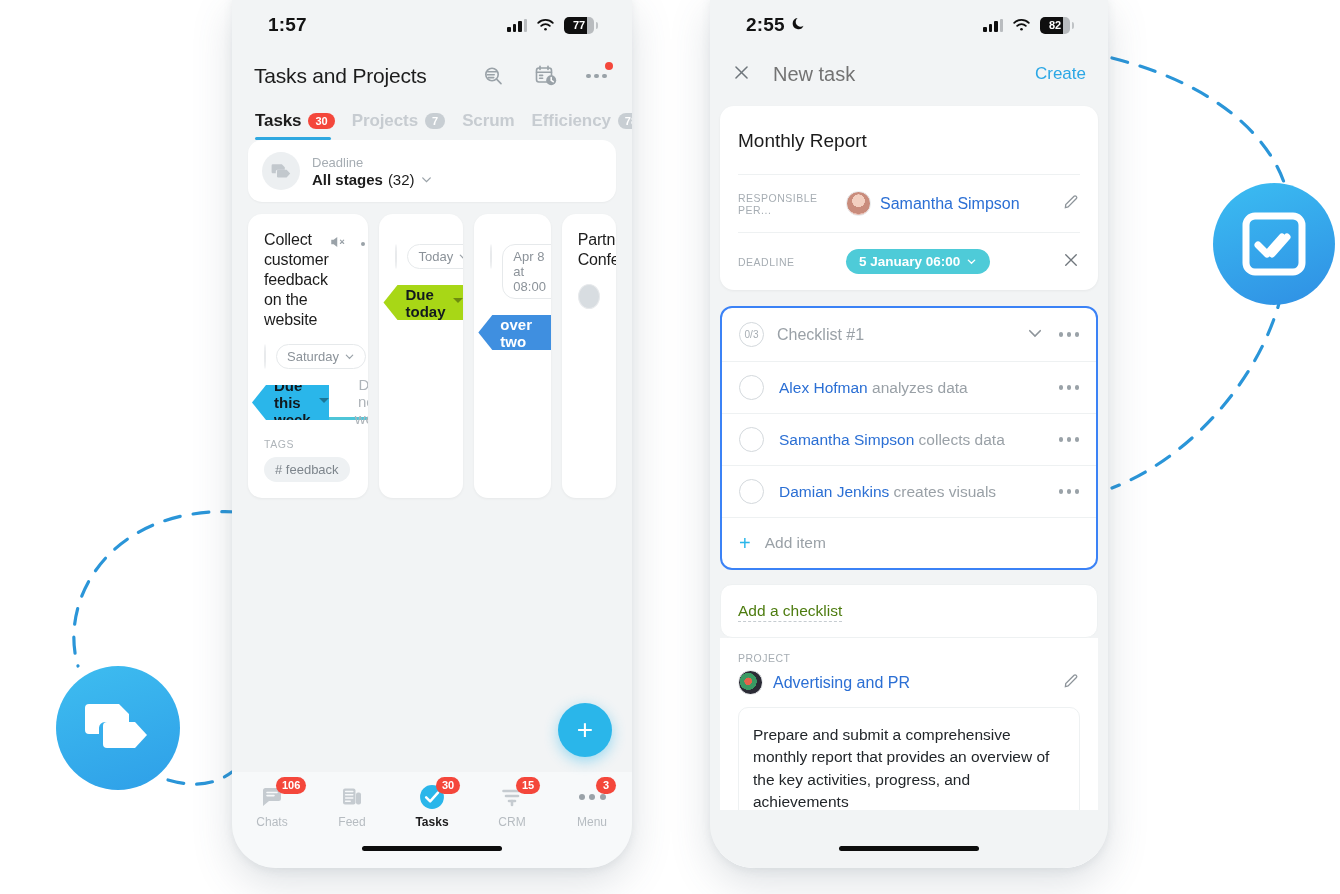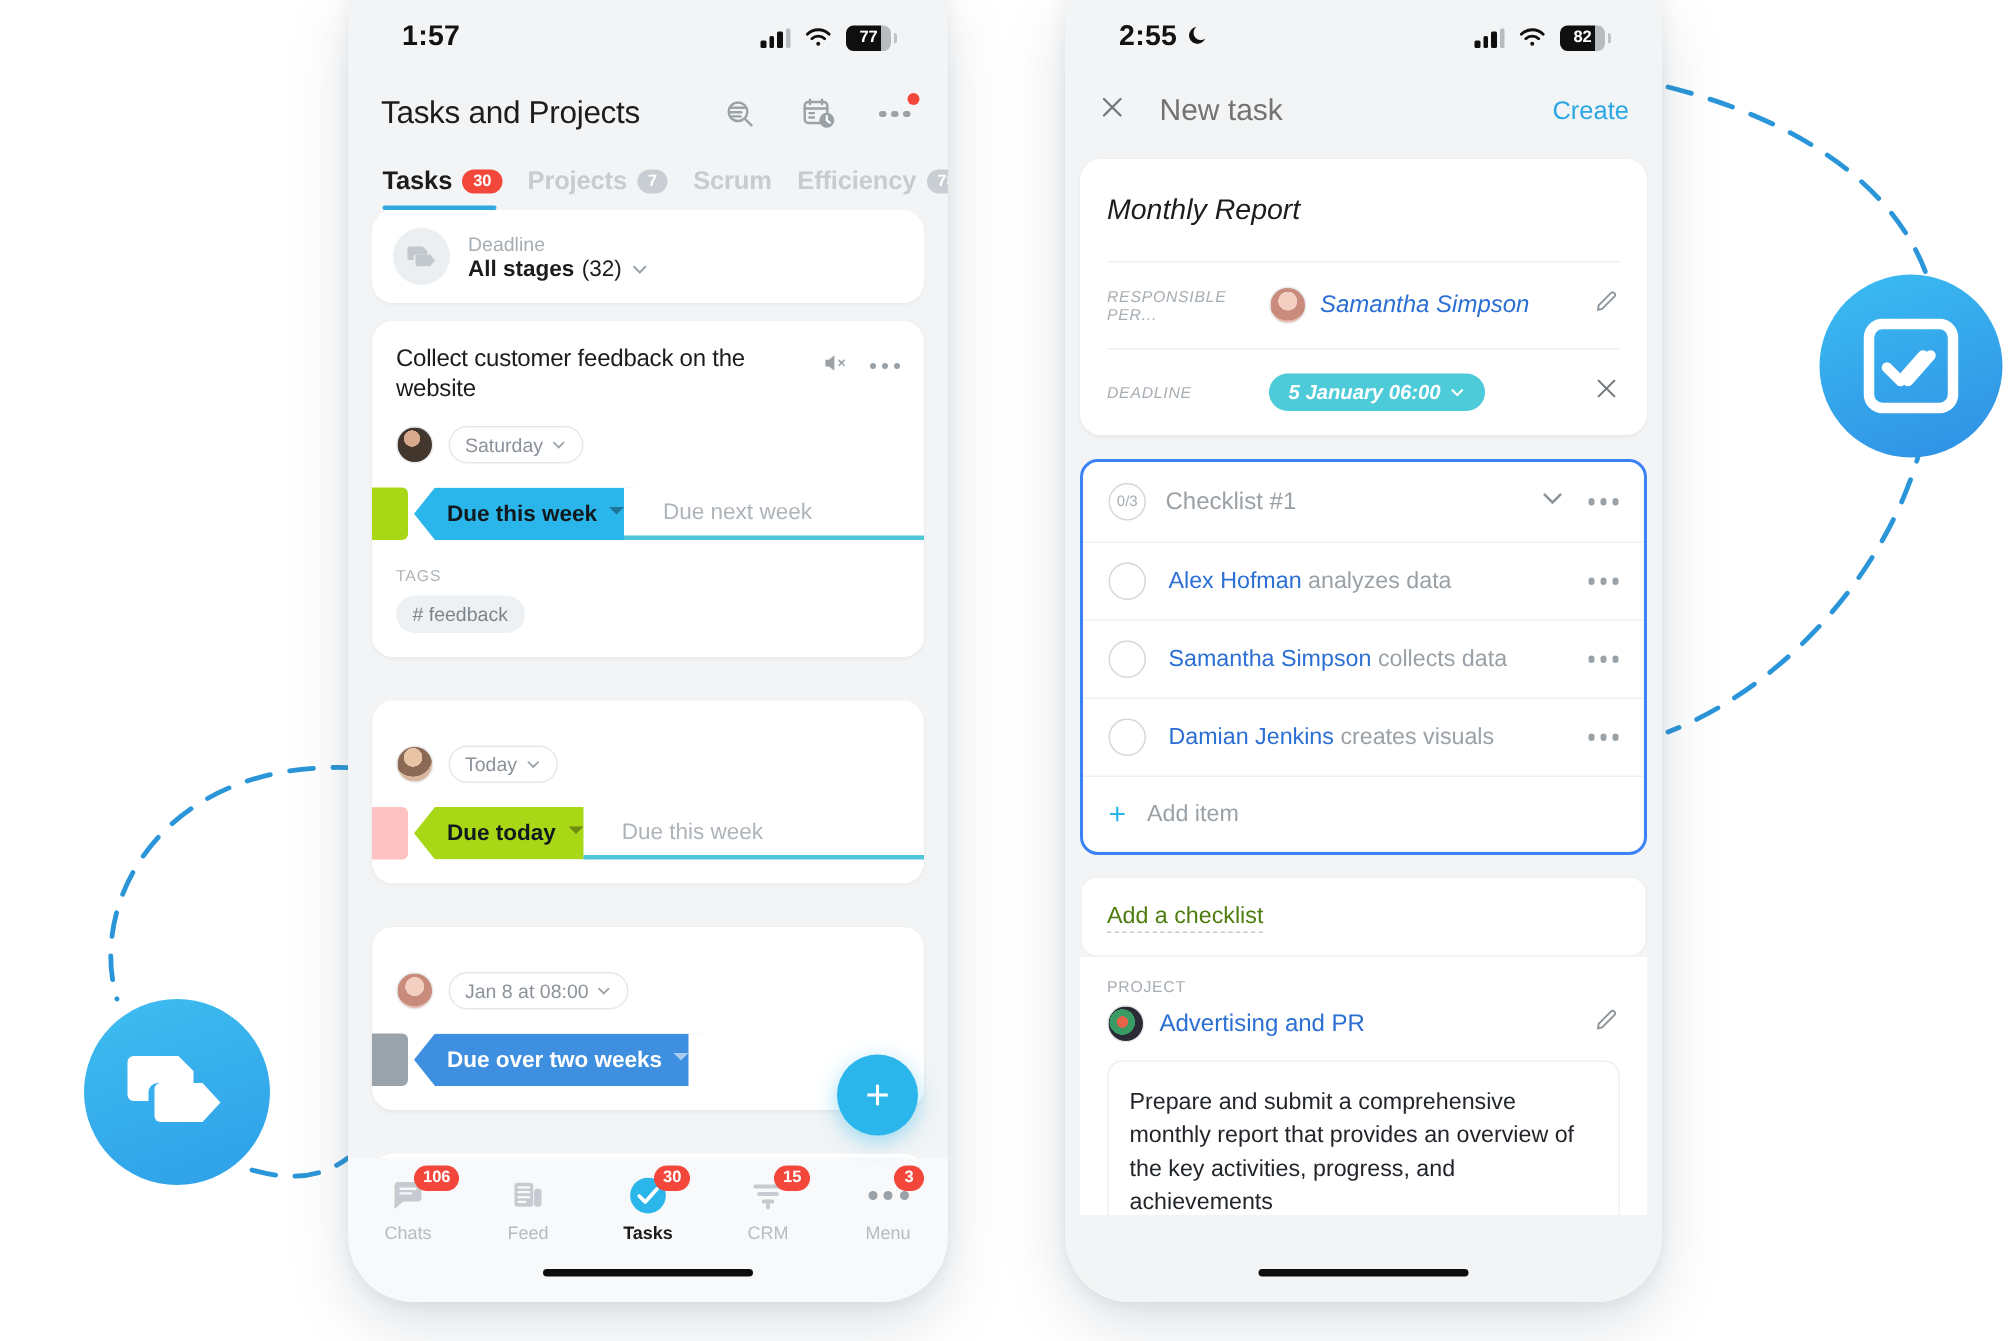--- a/index.html
+++ b/index.html
@@ -78,21 +78,21 @@
 
   .filter-card { background:#fff; border-radius: 14px; margin: 0 16px; padding: 12px 14px;
     display:flex; align-items:center; gap:12px; box-shadow:0 1px 2px rgba(0,0,0,.04);}
   .filter-ic { width:38px;height:38px;border-radius:50%;background:#eceff1;
     display:flex;align-items:center;justify-content:center;color:#c2c8cd;}
   .filter-sub { font-size:13px; color:#a6adb3; line-height:1.35; }
   .filter-main { font-size:15px; font-weight:700; color:#1c1c1c; display:flex; align-items:center; gap:5px;}
   .filter-main .cnt { font-weight:400; color:#1c1c1c; }
   .chev { color:#9aa2a8; }
 
-  .cardlist { padding: 12px 16px 0 16px; display:flex; flex-direction:column; gap:29px; }
+  .cardlist { padding: 12px 16px 0 16px; display:flex; flex-direction:row; gap:11px; }
   .task-card { background:#fff; border-radius:14px; padding: 16px 0 0 0; overflow:hidden;
     box-shadow:0 1px 3px rgba(0,0,0,.05); }
   .tc-top { display:flex; align-items:flex-start; justify-content:space-between; padding: 0 16px;}
   .tc-title { font-size:16px; color:#1c1c1c; letter-spacing:-.15px; line-height:1.25; }
   .tc-acts { display:flex; align-items:center; gap:14px; padding-top:2px; }
   .tc-meta { display:flex; align-items:flex-start; gap:10px; padding: 14px 16px 0 16px;}
   .ava { width:25px;height:25px;border-radius:50%; display:block; }
   .date-chip { border:1px solid #e6e9eb; border-radius:13px; padding: 4px 10px; font-size:13px;
     color:#8b9299; display:flex; align-items:center; gap:5px; background:#fff;}
   .stages { display:flex; align-items:stretch; margin-top: 16px; height: 35px; position:relative;}
@@ -130,21 +130,21 @@
   .homebar { position:absolute; left:50%; transform:translateX(-50%); bottom: 17px;
     width: 140px; height:5px; background:#0d0d0d; border-radius:3px;}
 
   
   .r-topbar { height: 44px; display:flex; align-items:center; padding: 0 22px;
     justify-content:space-between; }
   .r-left { display:flex; align-items:center; gap:22px; }
   .r-tt { font-size:20px; color:#737373; }
   .r-create { font-size:17px; color:#2ba7e5; }
   .r-sheet { background:#fff; margin: 10px 10px 0 10px; border-radius: 14px; padding: 0 18px;
-    box-shadow:0 1px 3px rgba(0,0,0,.05);font-style:italic; }
+    box-shadow:0 1px 3px rgba(0,0,0,.05); }
   .r-tname { font-size:19px; color:#1c1c1c; padding: 24px 0 22px 0; }
   .r-row { display:flex; align-items:center; gap:12px; border-top:1px solid #eef1f2;
     padding: 16px 0; }
   .r-lb { font-size:10.5px; letter-spacing:.5px; color:#a6adb3; width: 96px; flex:none; }
   .r-person { display:flex; align-items:center; gap:9px; flex:1;}
   .r-pname { font-size:16px; color:#2b6fd4; }
   .r-pencil { color:#8d949a; }
   .dl-chip { background:#4ecbd8; color:#fff; border-radius:14px; padding:5px 13px;
     font-size:13.5px; font-weight:700; display:flex; align-items:center; gap:6px;}
   .r-x { margin-left:auto; color:#6f767c; }
@@ -374,21 +374,21 @@
             <span>Due this week</span>
           </span>
         </div>
         <div class="tc-pad-b"></div>
       </div>
 
       <div class="task-card">
         <div class="tc-meta">
           <span class="ava" style="background:radial-gradient(circle at 50% 38%, #f2cfc0 0 34%, #c98c7c 35% 70%, #e7b9ad 71% 100%); border:1px solid #e8eaec;"></span>
           <span class="date-chip">
-            <span>Jan 8 at 08:00</span>
+            <span>Apr 8 at 08:00</span>
             <svg class="chev" width="11" height="11" viewBox="0 0 24 24" fill="none" stroke="currentColor" stroke-width="2.6" stroke-linecap="round">
                 <path d="M5 9 l7 7 l7 -7"></path>
               </svg>
           </span>
         </div>
         <div class="stages">
           <span class="st-mini" style="background:#9aa3a9"></span>
           <span class="st-cur" style="background:#3f8fe0;color:#fff">
             <span>Due over two weeks</span>
             <i class="dd" style="border-top:5px solid rgba(255,255,255,.55)"></i>

